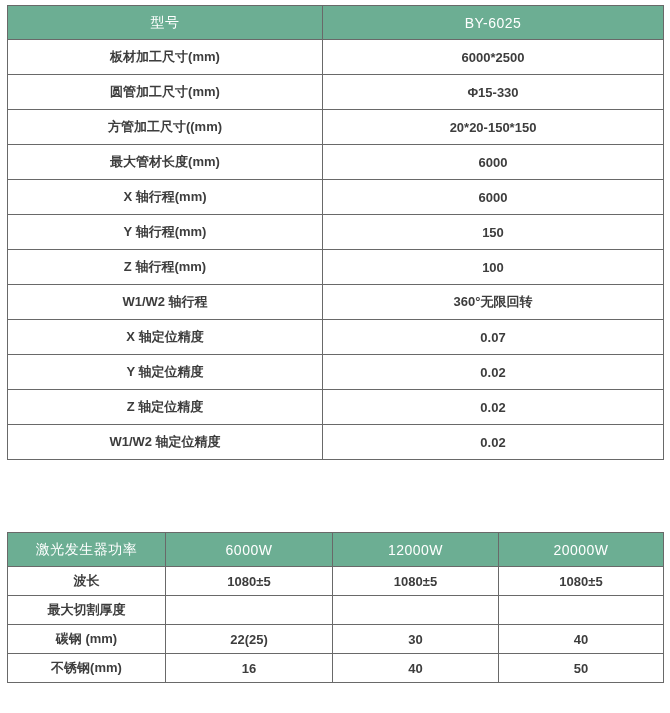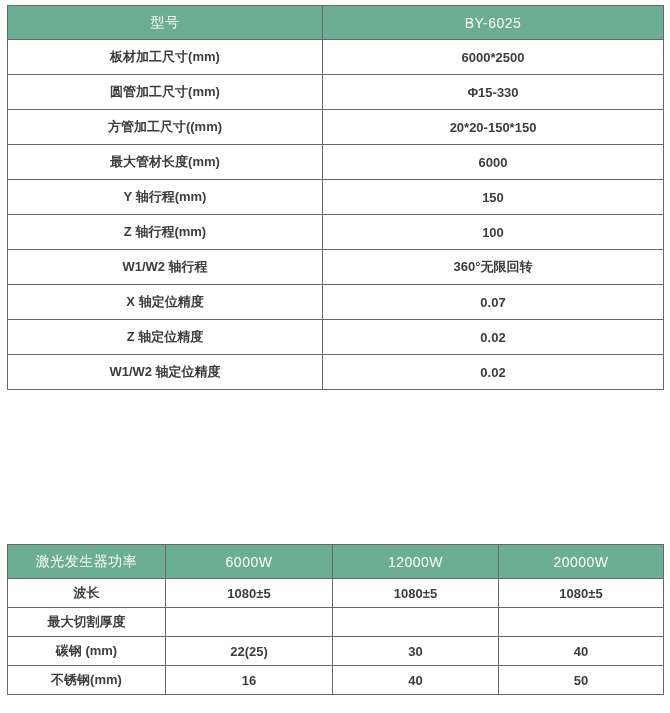--- a/index.html
+++ b/index.html
@@ -35,21 +35,21 @@
     background: #ffffff;
     color: #3d3d3d;
     font-size: 13px;
     font-weight: 700;
   }
 
   #spec-table { left: 7px; top: 5px; width: 656px; }
   #spec-table th { height: 34px; }
   #spec-table td { height: 35px; }
 
-  #power-table { left: 7px; top: 544px; width: 656px; }
+  #power-table { left: 7px; top: 532px; width: 656px; }
   #power-table th { height: 34px; }
   #power-table td { height: 29px; }
 </style>
 </head>
 <body>
 
 <div class="page">
 
   <table class="tbl" id="spec-table">
     <colgroup>
@@ -73,34 +73,42 @@
       </tr>
       <tr>
         <td>方管加工尺寸((mm)</td>
         <td>20*20-150*150</td>
       </tr>
       <tr>
         <td>最大管材长度(mm)</td>
         <td>6000</td>
       </tr>
       <tr>
+        <td>X 轴行程(mm)</td>
+        <td>6000</td>
+      </tr>
+      <tr>
         <td>Y 轴行程(mm)</td>
         <td>150</td>
       </tr>
       <tr>
         <td>Z 轴行程(mm)</td>
         <td>100</td>
       </tr>
       <tr>
         <td>W1/W2 轴行程</td>
         <td>360°无限回转</td>
       </tr>
       <tr>
         <td>X 轴定位精度</td>
         <td>0.07</td>
+      </tr>
+      <tr>
+        <td>Y 轴定位精度</td>
+        <td>0.02</td>
       </tr>
       <tr>
         <td>Z 轴定位精度</td>
         <td>0.02</td>
       </tr>
       <tr>
         <td>W1/W2 轴定位精度</td>
         <td>0.02</td>
       </tr>
     </tbody>

